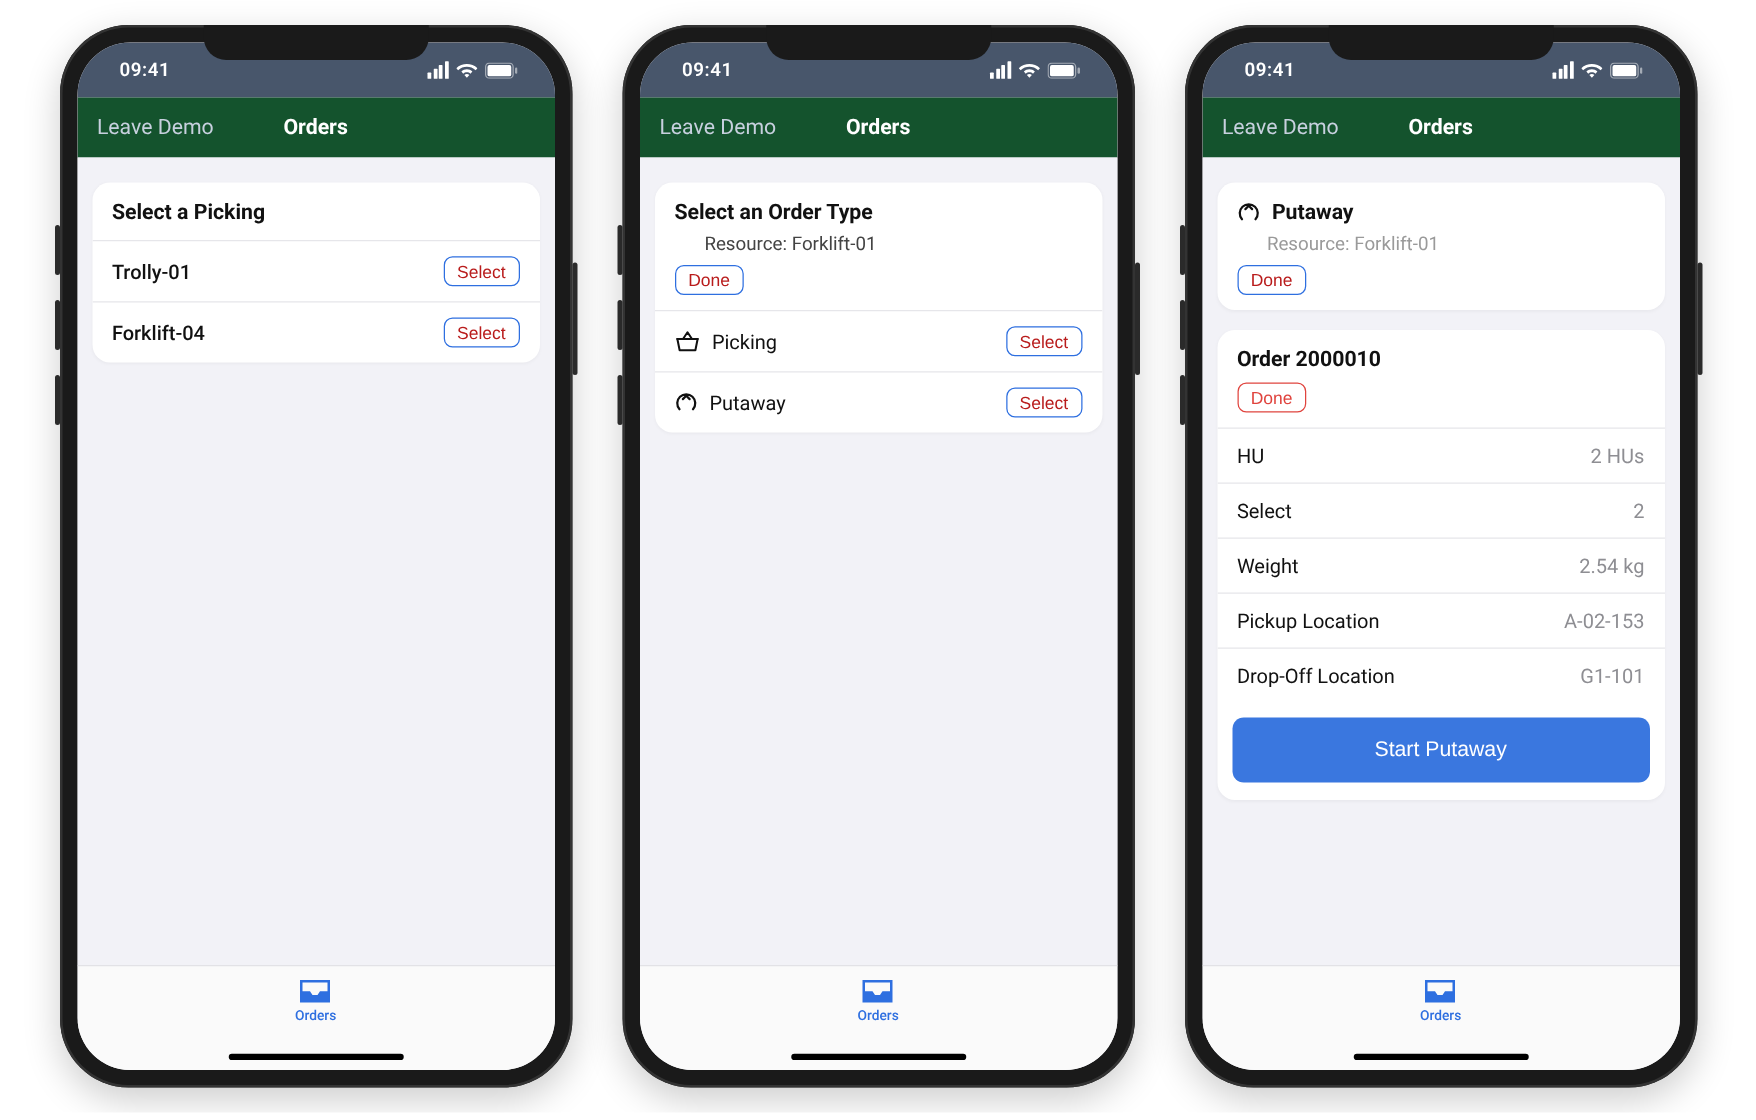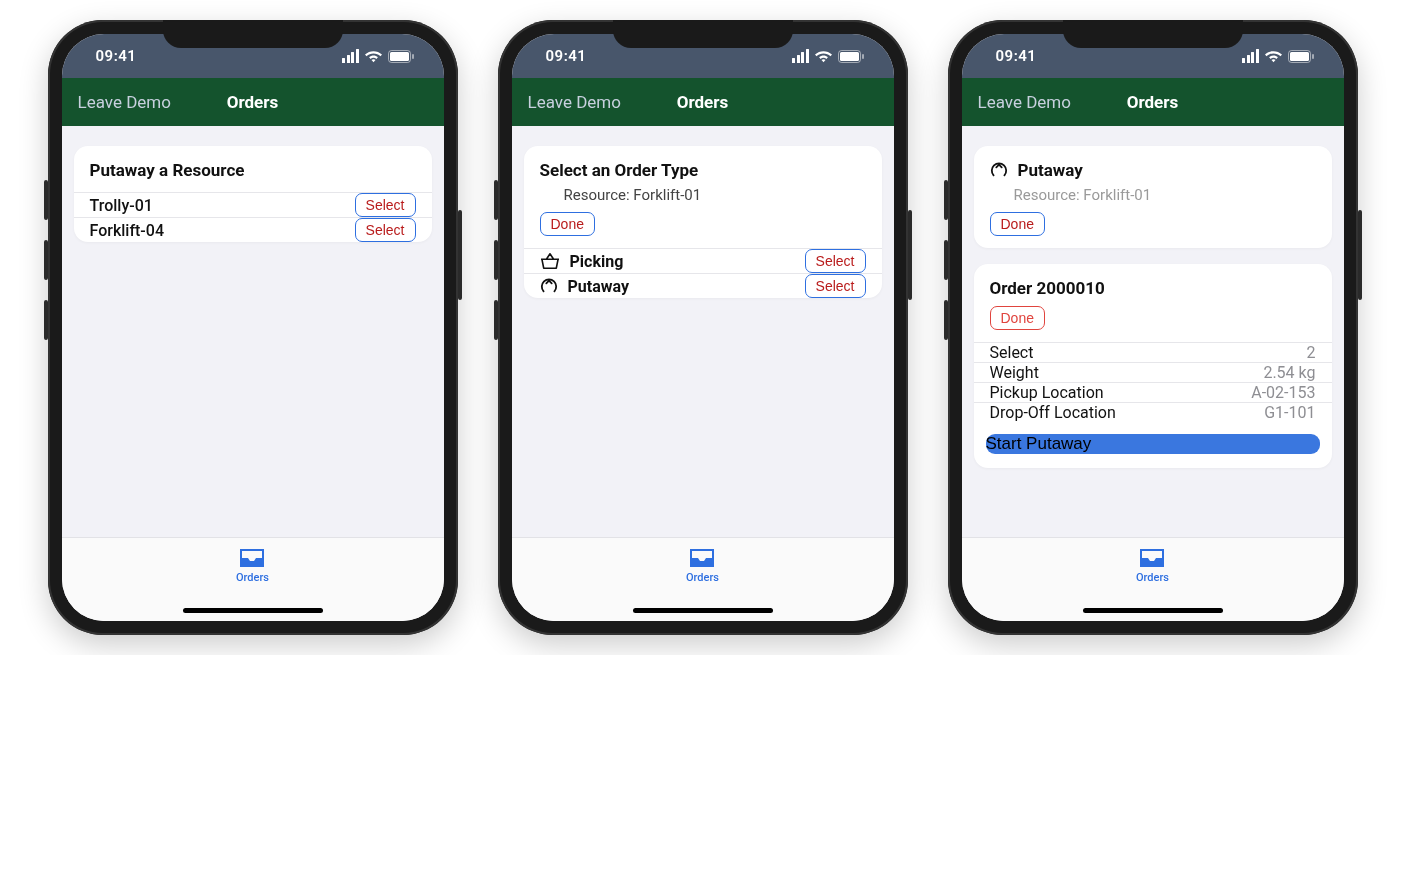--- a/index.html
+++ b/index.html
@@ -8,21 +8,21 @@
     font-family: -apple-system, BlinkMacSystemFont, "Segoe UI", Roboto, Helvetica, Arial, sans-serif;
     display: flex;
     justify-content: center;
     gap: 40px;
     padding: 20px;
   }
 
   
   .phone {
     width: 410px;
-    height: 615px;
+    height: 850px;
     background: #1a1a1a;
     border-radius: 55px;
     padding: 14px;
     position: relative;
     box-shadow: 0 0 0 2px #333 inset, 0 10px 30px rgba(0,0,0,.2);
   }
   .phone::before { 
     content: "";
     position: absolute;
     right: -4px; top: 190px;
@@ -134,52 +134,53 @@
     margin-top: 6px;
     font-weight: 400;
     margin-left: 24px;
   }
   .subtle.dim { color: #9a9a9a; }
 
   .row {
     display: flex;
     align-items: center;
     justify-content: space-between;
-    padding: 0 16px;
+    padding: 12px 16px;
     border-top: 1px solid #e6e6ea;
     font-size: 16px;
     color: #111;
   }
   .row .left {
     display:flex; align-items:center; gap:10px; font-weight:500;
   }
-  .row .left.bold { font-weight:700; }
+  .row .left.bold { font-weight:400; }
   .row .value { color:#8e8e93; font-size:16px; }
 
   .btn {
     border: 1.5px solid #2e6fe0;
     color:#b91c1c;
     background:transparent;
     border-radius:7px;
     padding: 3px 10px;
     font-size:14px;
     font-weight:500;
     cursor:pointer;
   }
   .btn.red { border-color:#e0443e; color:#e0443e; }
 
   .primary {
     display:block;
     width: calc(100% - 0px);
     margin: 10px 0 0;
     background:#3a77df;
-    color:#000000;
-    text-align:left;
+    color:#ffffff;
+    text-align:center;
     border:none;
     border-radius:9px;
+    padding:16px;
     font-size:17px;
     font-weight:500;
   }
   .card .primary { margin: 12px 12px 14px; width: calc(100% - 24px); }
 
   .tabbar {
     height: 84px;
     background:#fafafa;
     border-top:1px solid #e2e2e6;
     display:flex;
@@ -225,21 +226,21 @@
           </svg>
       </span>
     </div>
     <div class="nav">
       <span class="back">Leave Demo</span>
       <span class="title">Orders</span>
     </div>
     <div class="content">
       <div class="card">
         <div class="card-header">
-          <h2>Putaway a Resource</h2>
+          <h2>Select a Picking</h2>
         </div>
         <div class="row">
           <span class="left">Trolly-01</span>
           <button class="btn">Select</button>
         </div>
         <div class="row">
           <span class="left">Forklift-04</span>
           <button class="btn">Select</button>
         </div>
       </div>
@@ -372,20 +373,24 @@
           <button class="btn">Done</button>
         </div>
       </div>
 
       <div class="card">
         <div class="card-header flexcol">
           <h2>Order 2000010</h2>
           <button class="btn red">Done</button>
         </div>
         <div class="row">
+          <span>HU</span>
+          <span class="value">2 HUs</span>
+        </div>
+        <div class="row">
           <span>Select</span>
           <span class="value">2</span>
         </div>
         <div class="row">
           <span>Weight</span>
           <span class="value">2.54 kg</span>
         </div>
         <div class="row">
           <span>Pickup Location</span>
           <span class="value">A-02-153</span>

